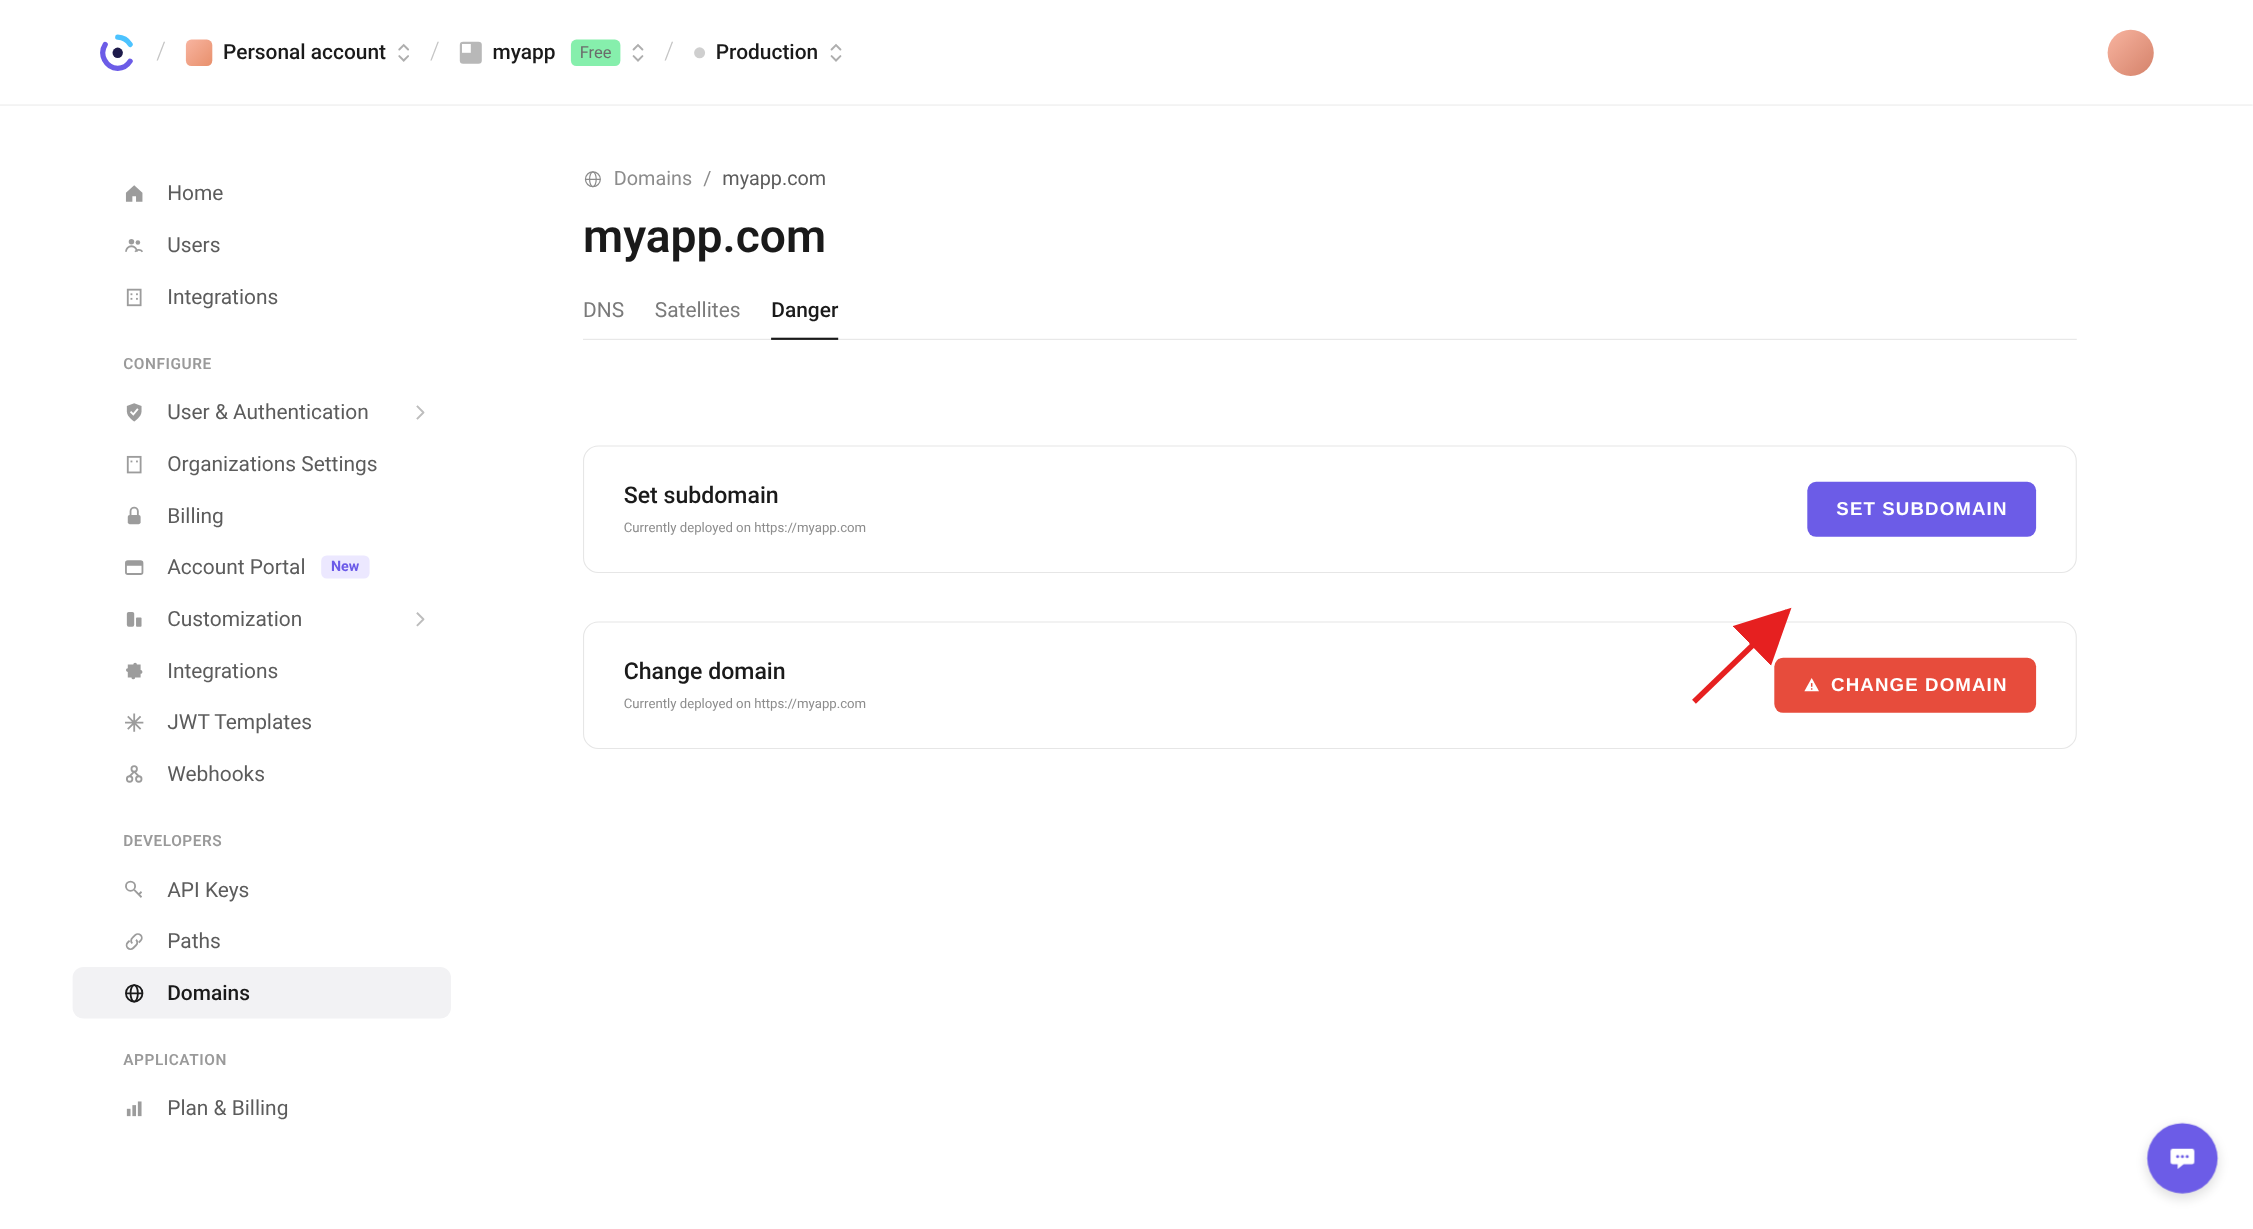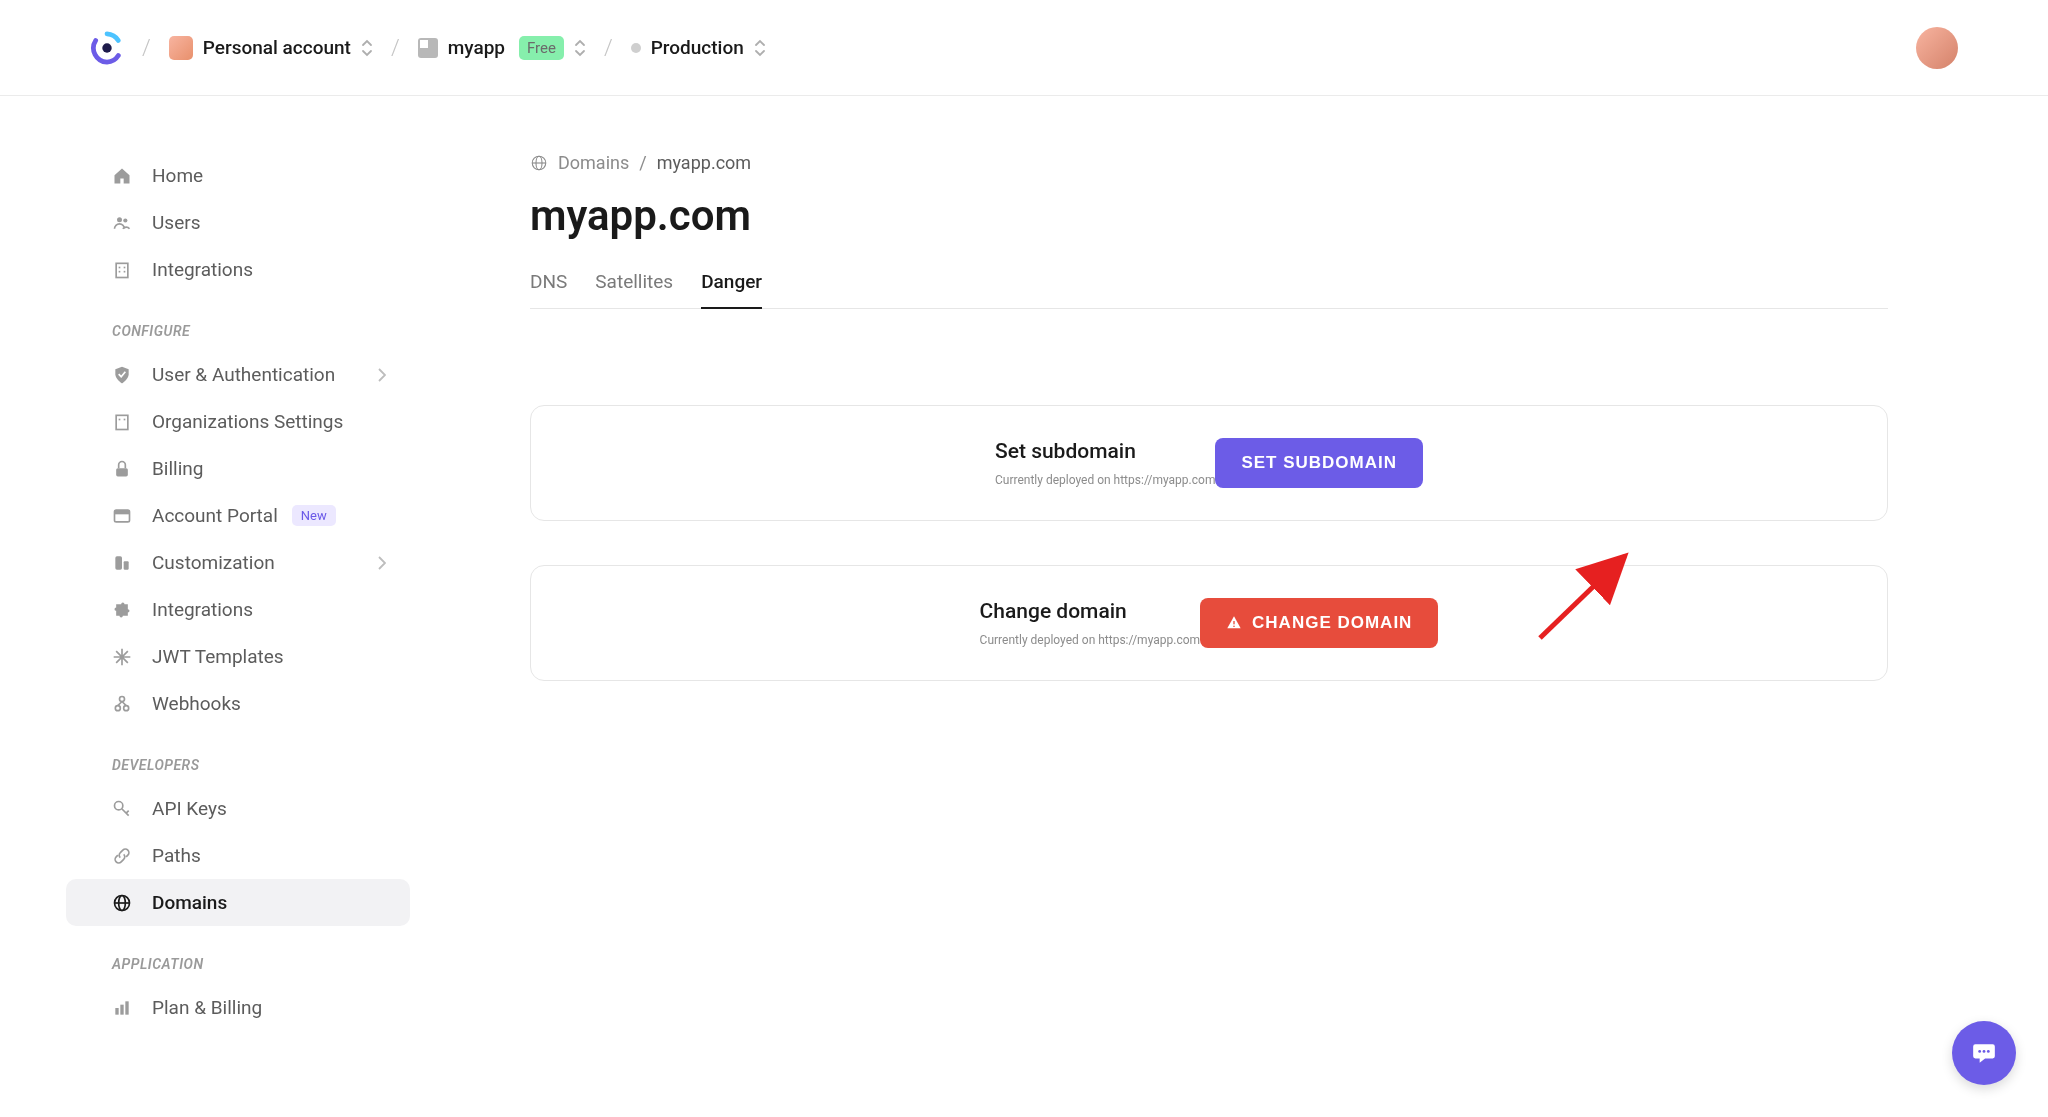--- a/index.html
+++ b/index.html
@@ -18,41 +18,41 @@
 .app-icon::after { content: ''; position: absolute; width: 8px; height: 8px; background: #fff; top: 2px; left: 2px; }
 .badge-free { font-size: 15px; color: #6b6b6b; background: #86efac; padding: 3px 8px; border-radius: 5px; margin-left: 4px; }
 .env-dot { width: 10px; height: 10px; border-radius: 50%; background: #cfcfcf; }
 .header-right { margin-left: auto; }
 .user-avatar { width: 42px; height: 42px; border-radius: 50%; background: linear-gradient(135deg, #f8b4a0, #d4826a); }
 
 
 .layout { display: flex; }
 .sidebar { width: 410px; padding: 56px 0 0 88px; }
 .nav-group { margin-bottom: 30px; }
-.nav-header { font-size: 14px; font-weight: 600; color: #9a9a9a; letter-spacing: 0.5px; text-transform: uppercase; padding: 0 0 12px 24px; font-style: italic; }
+.nav-header { font-size: 14px; font-weight: 600; color: #9a9a9a; letter-spacing: 0.5px; text-transform: uppercase; padding: 0 0 12px 24px; }
 .nav-item { display: flex; align-items: center; gap: 20px; padding: 12px 24px; border-radius: 10px; cursor: pointer; font-size: 19px; color: #5c5c5c; position: relative; }
 .nav-item.active { background: #f2f2f4; color: #1a1a1a; font-weight: 500; margin-left: -22px; padding-left: 46px; padding-right: 24px; }
 .nav-icon { width: 20px; height: 20px; flex-shrink: 0; color: #9c9c9c; }
 .nav-item.active .nav-icon { color: #1a1a1a; }
-.badge-new { font-size: 13px; font-weight: 400; background: #ece8ff; color: #6b5ae8; padding: 3px 9px; border-radius: 5px; margin-left: -6px; }
+.badge-new { font-size: 13px; font-weight: 700; background: #ece8ff; color: #6b5ae8; padding: 3px 9px; border-radius: 5px; margin-left: -6px; }
 .nav-chevron { margin-left: auto; width: 8px; height: 14px; color: #bdbdbd; }
 
 
 .main { flex: 1; padding: 56px 160px 0 120px; }
 .breadcrumb-main { display: flex; align-items: center; gap: 10px; font-size: 18px; color: #8c8c8c; margin-bottom: 18px; }
 .breadcrumb-icon { width: 18px; height: 18px; }
 .breadcrumb-link { cursor: pointer; }
 .breadcrumb-current { color: #5c5c5c; }
 .page-title { font-size: 42px; font-weight: 600; color: #1a1a1a; margin-bottom: 30px; }
 
 .tabs { display: flex; gap: 28px; border-bottom: 1px solid #e6e6e6; margin-bottom: 96px; }
 .tab { font-size: 19px; color: #7a7a7a; padding-bottom: 14px; cursor: pointer; border-bottom: 2px solid transparent; margin-bottom: -1px; }
 .tab.active { color: #1a1a1a; font-weight: 500; border-bottom-color: #1a1a1a; }
 
-.card { border: 1px solid #e6e6e6; border-radius: 14px; padding: 32px 36px; display: flex; align-items: center; justify-content: center; margin-bottom: 44px; }
+.card { border: 1px solid #e6e6e6; border-radius: 14px; padding: 32px 36px; display: flex; align-items: center; justify-content: space-between; margin-bottom: 44px; }
 .card-title { font-size: 21px; font-weight: 500; color: #1a1a1a; margin-bottom: 10px; }
 .card-sub { font-size: 12px; color: #8c8c8c; }
 .btn { font-size: 17px; font-weight: 600; letter-spacing: 1px; text-transform: uppercase; padding: 15px 26px; border-radius: 8px; border: none; cursor: pointer; display: flex; align-items: center; gap: 10px; }
 .btn-primary { background: #6c5ce7; color: #fff; }
 .btn-danger { background: #e74c3c; color: #fff; }
 
 
 .annotation-arrow { position: absolute; left: 1530px; top: 538px; width: 120px; height: 110px; pointer-events: none; }
 
 

